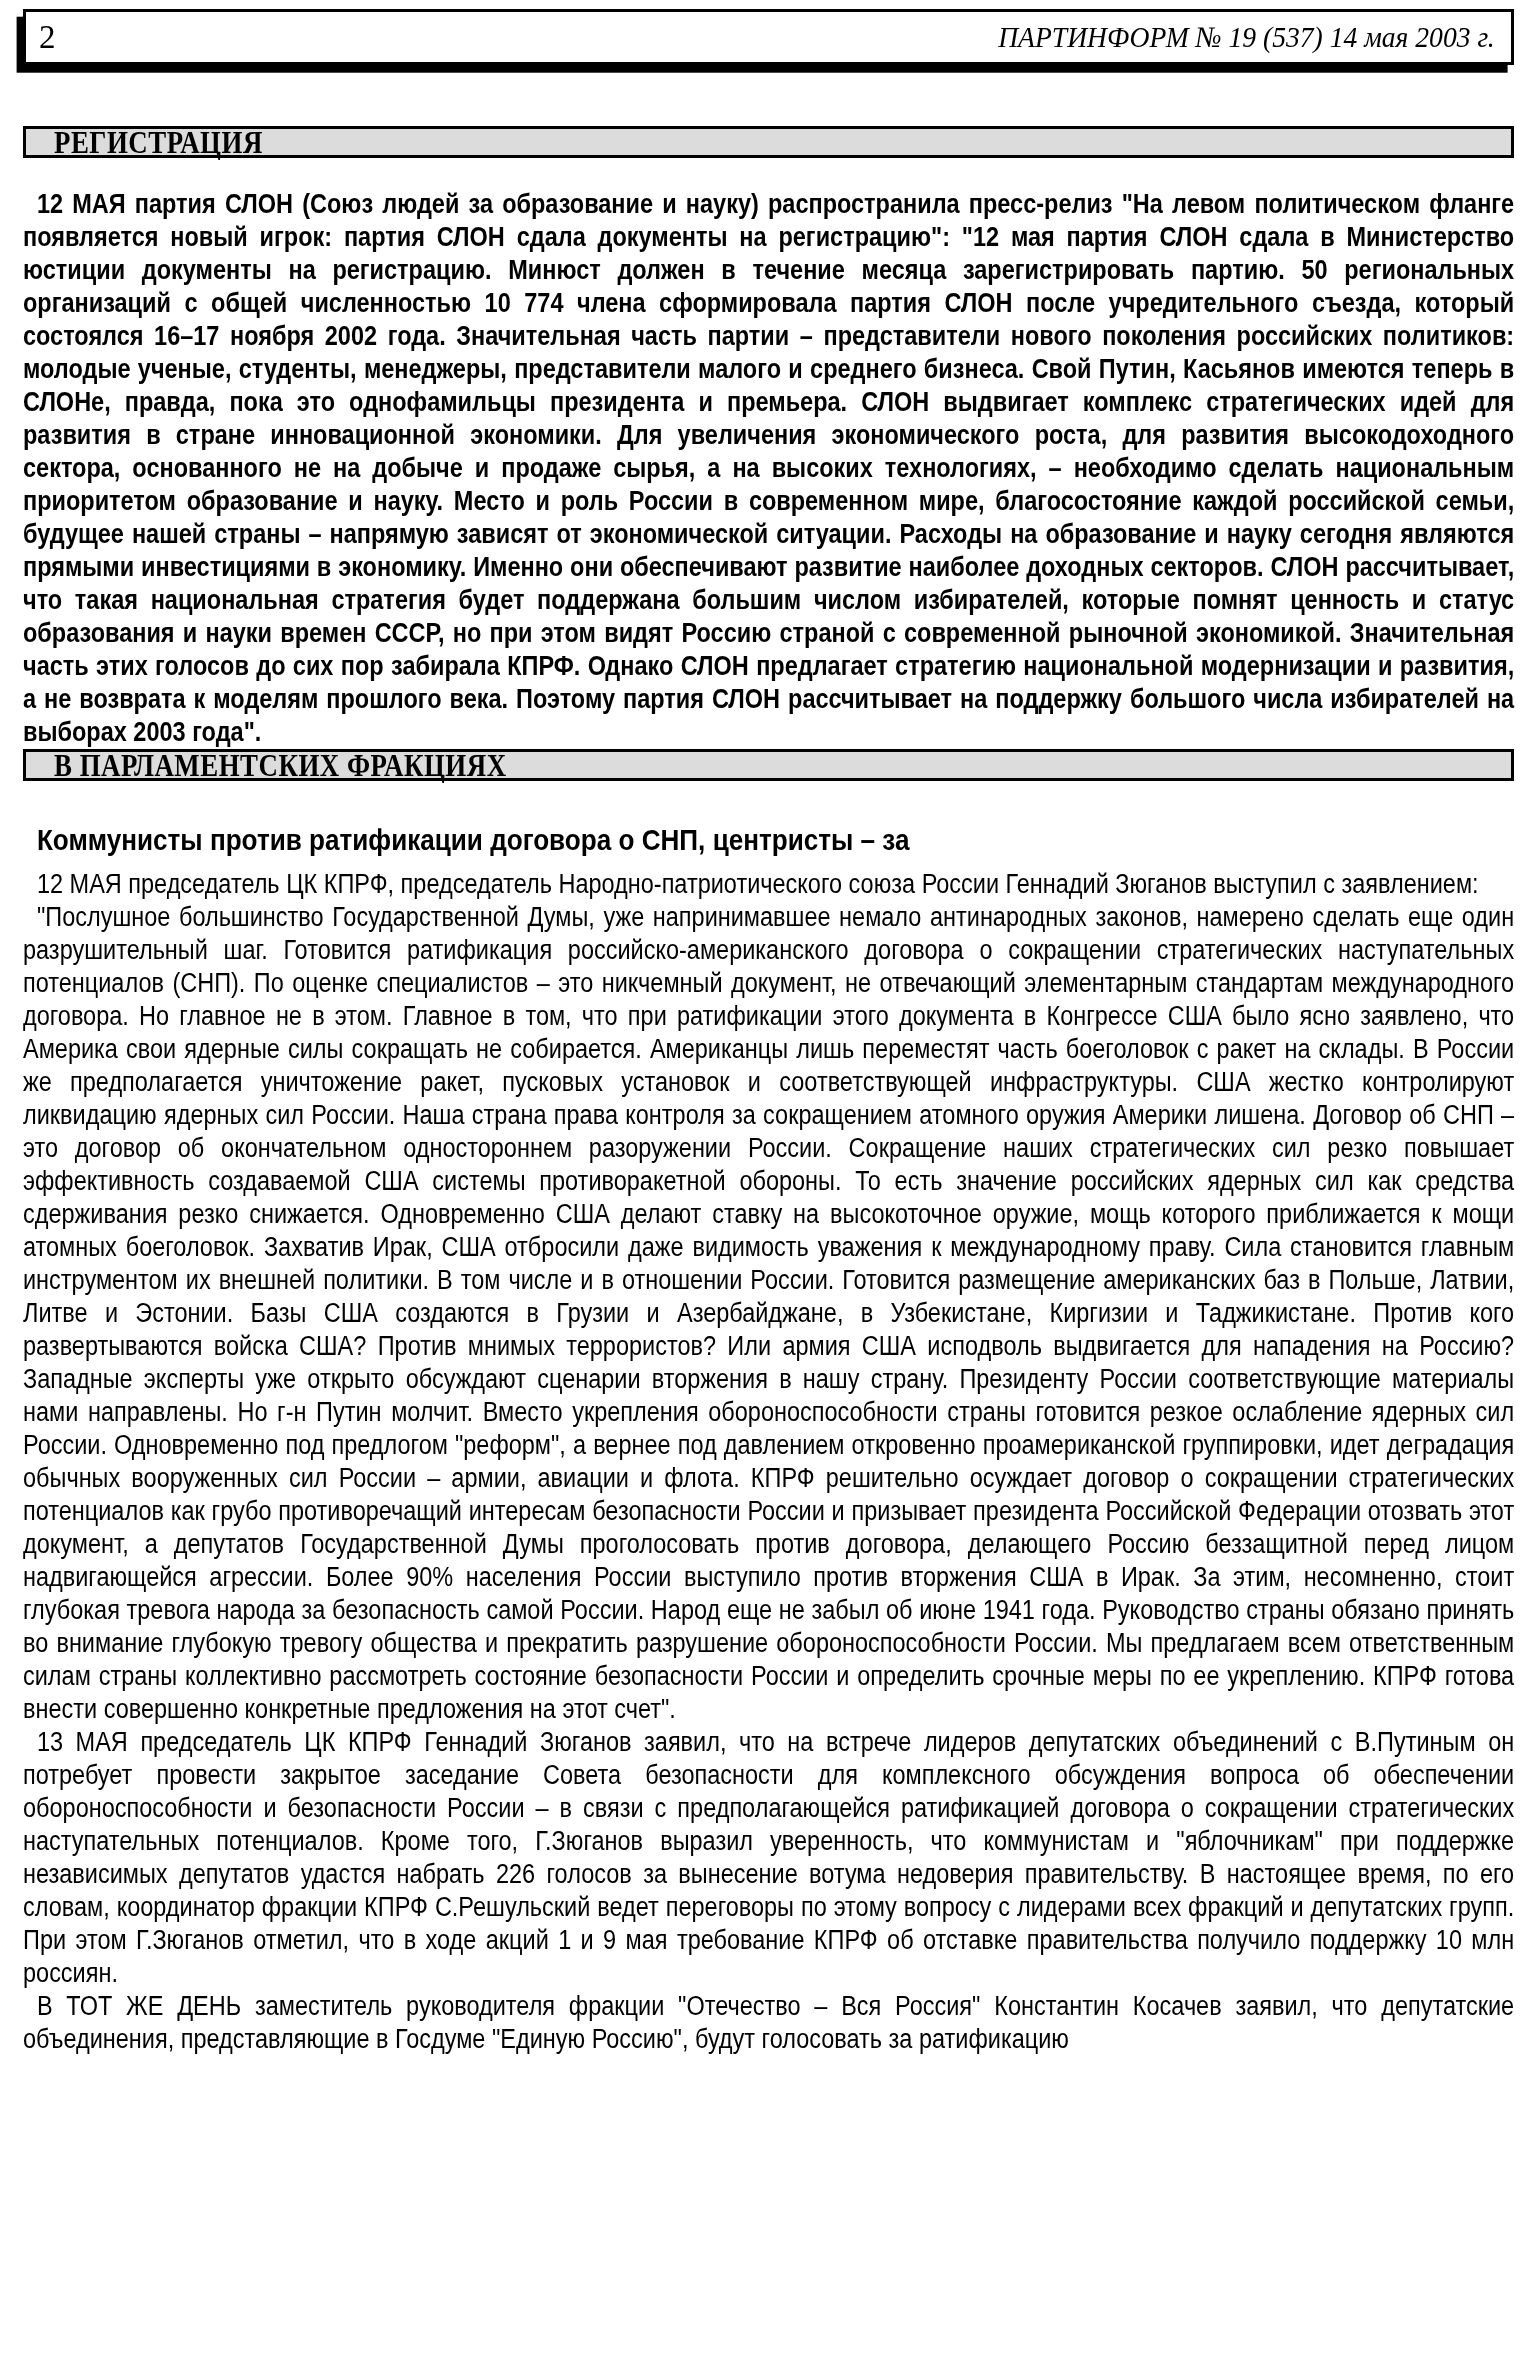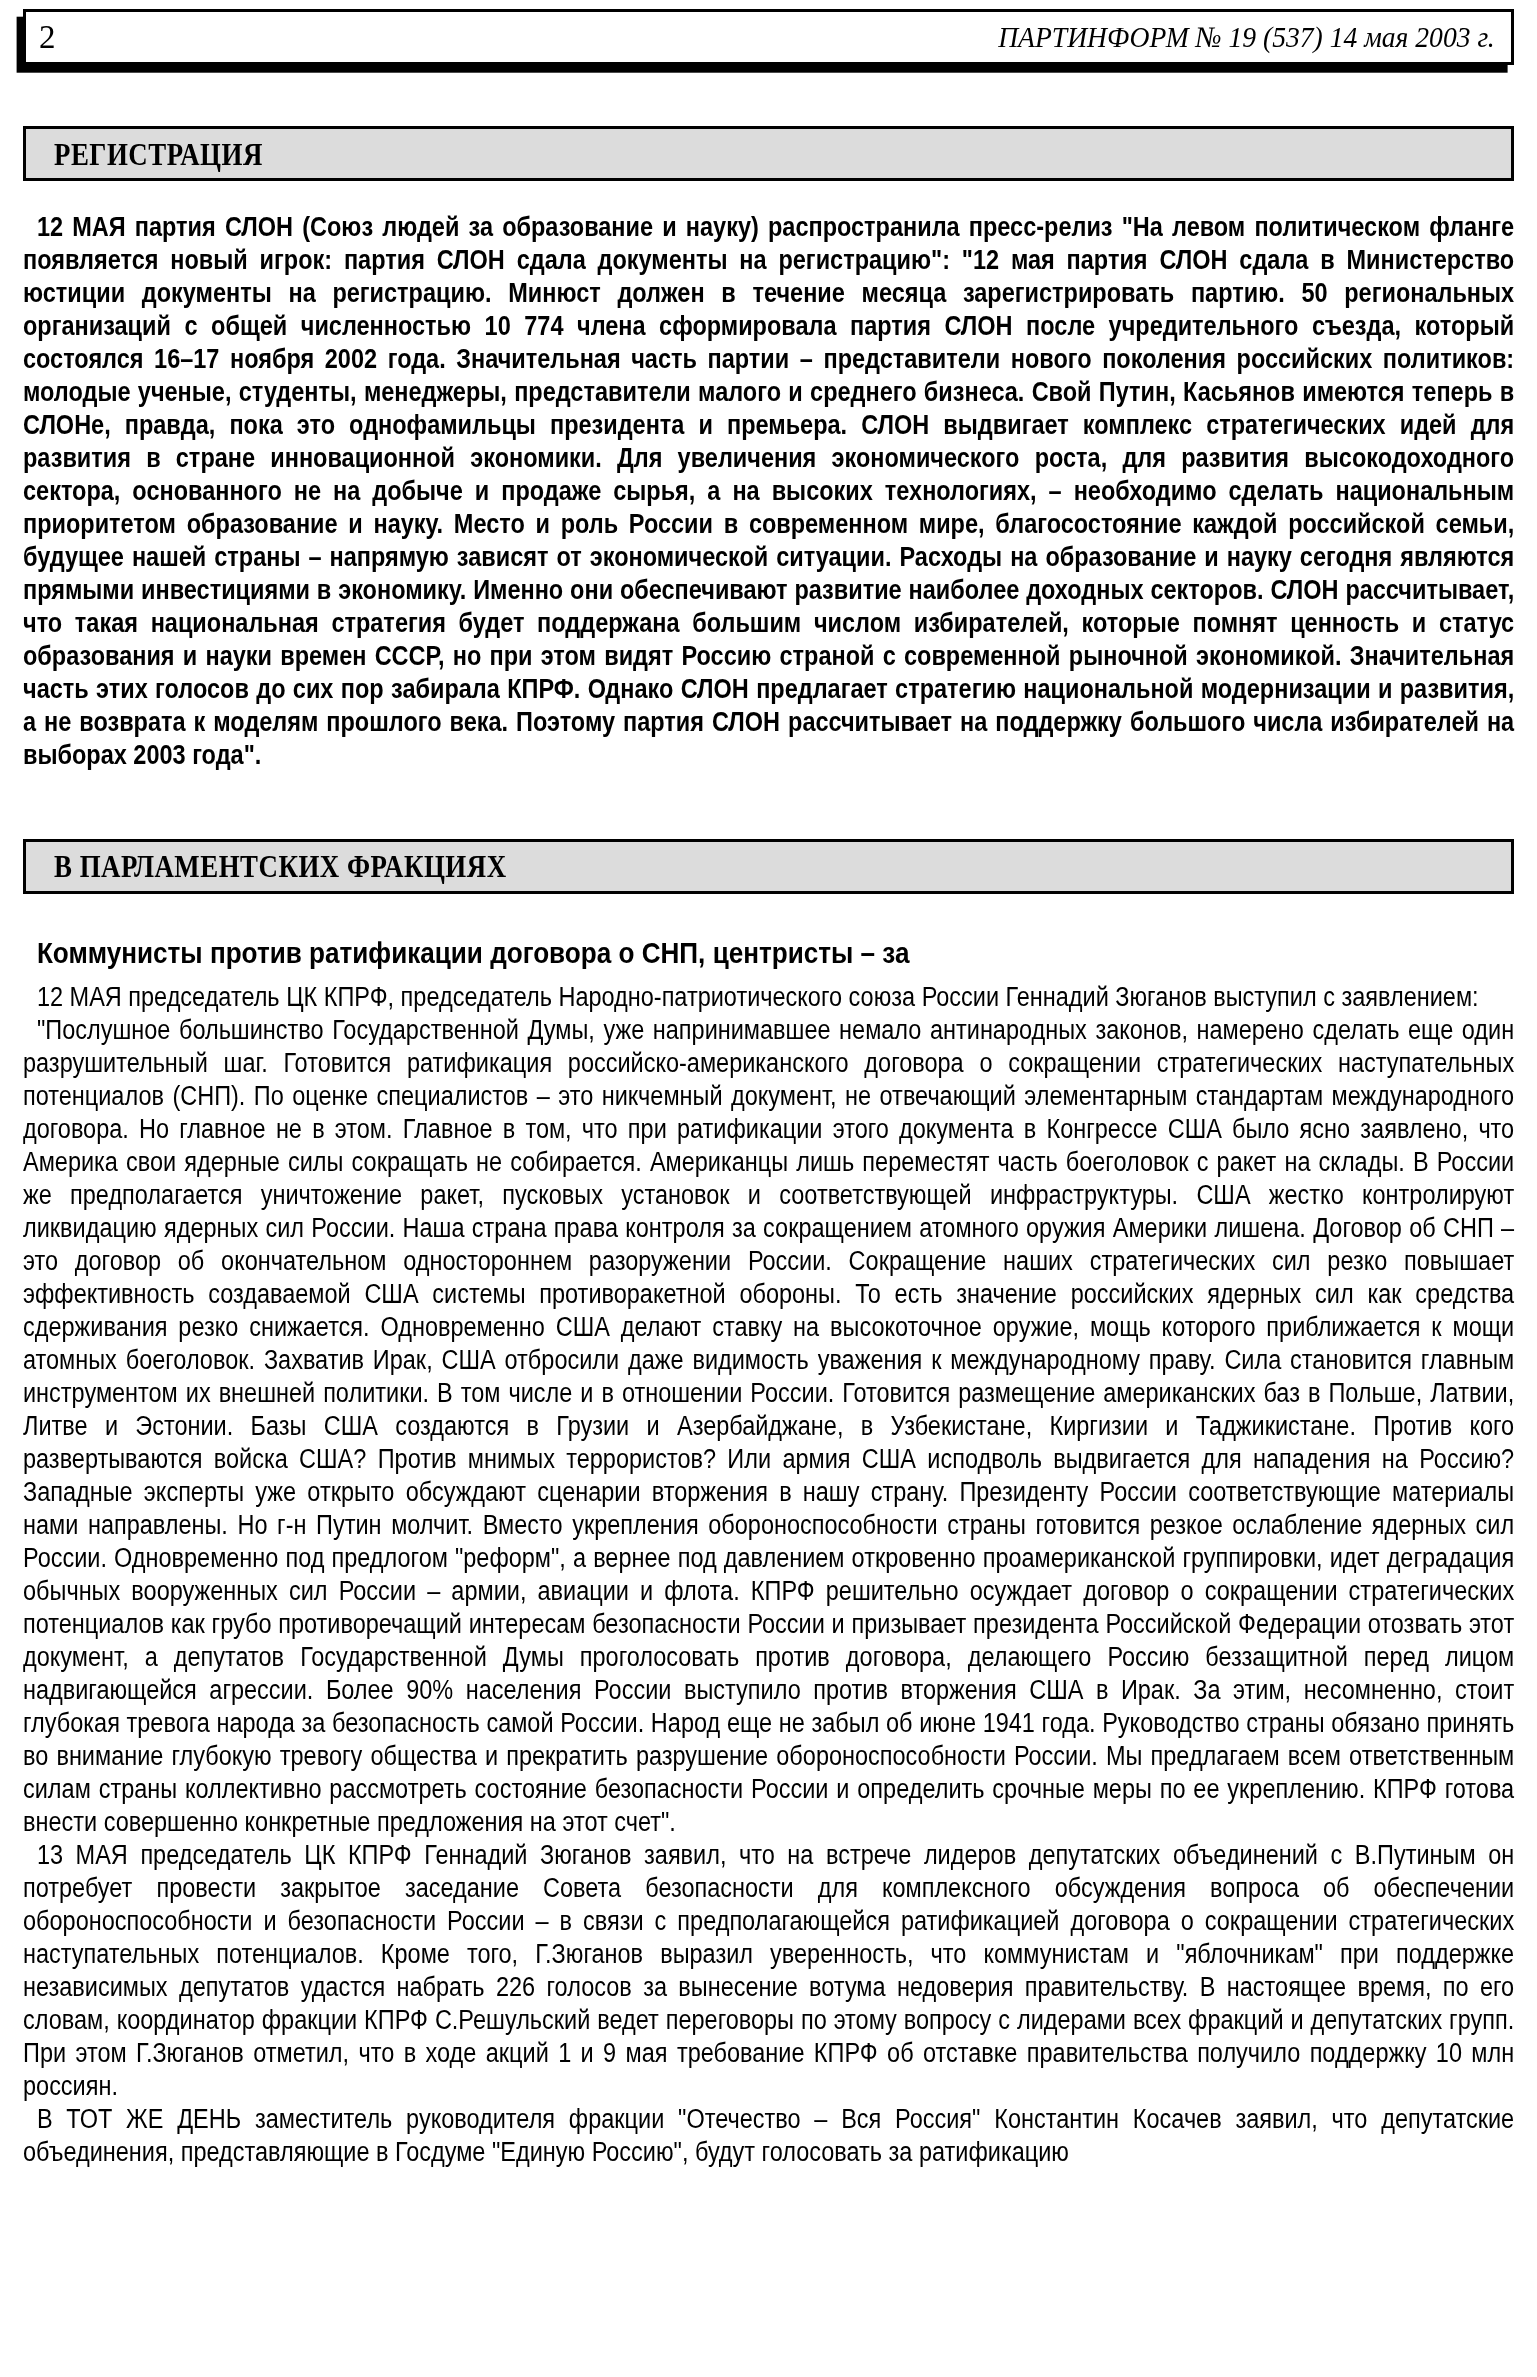--- a/index.html
+++ b/index.html
@@ -43,29 +43,29 @@
     font-style: italic;
     font-size: 30px;
     line-height: 1;
     white-space: nowrap;
     transform: scaleX(0.92);
     transform-origin: 100% 50%;
   }
   
   .section-box {
     box-sizing: border-box;
-    height: 55px;
+    height: 32px;
     border: 3.2px solid #000;
     background: #dcdcdc;
     display: flex;
     align-items: center;
     padding-left: 28px;
   }
   .section-box.first  { margin-top: 61px; }
-  .section-box.second { margin-top: 67px; }
+  .section-box.second { }
   .section-heading {
     font-family: "Liberation Serif", serif;
     font-weight: bold;
     font-size: 32px;
     line-height: 1;
     letter-spacing: 0.6px;
     white-space: nowrap;
     transform: scaleX(0.84);
     transform-origin: 0 50%;
   }

